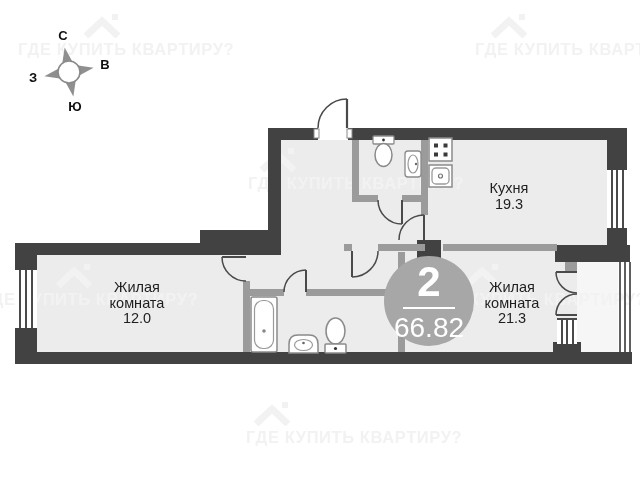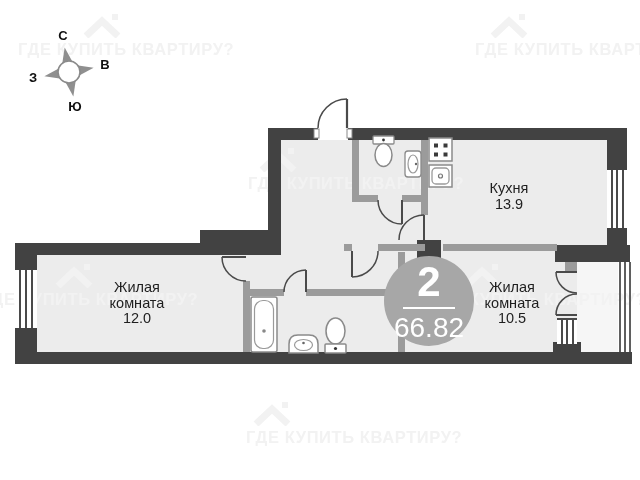--- a/index.html
+++ b/index.html
@@ -226,25 +226,25 @@
   <div class="cl" style="left:98px;top:57px;">В</div>
   <div class="cl" style="left:26px;top:70px;">З</div>
   <div class="cl" style="left:68px;top:99px;">Ю</div>
 
   <div class="room-label" style="left:57px;top:280px;width:160px;">
     <span class="nm">Жилая комната</span>
     <span>12.0</span>
   </div>
   <div class="room-label" style="left:429px;top:181px;width:160px;">
     <span class="nm">Кухня</span>
-    <span>13.9</span>
+    <span>19.3</span>
   </div>
   <div class="room-label" style="left:432px;top:280px;width:160px;">
     <span class="nm">Жилая комната</span>
-    <span>10.5</span>
+    <span>21.3</span>
   </div>
 
   <div id="badge">
     <div class="cnt">2</div>
     <div class="dv"></div>
     <div class="ar">66.82</div>
   </div>
 
 </div>
 

